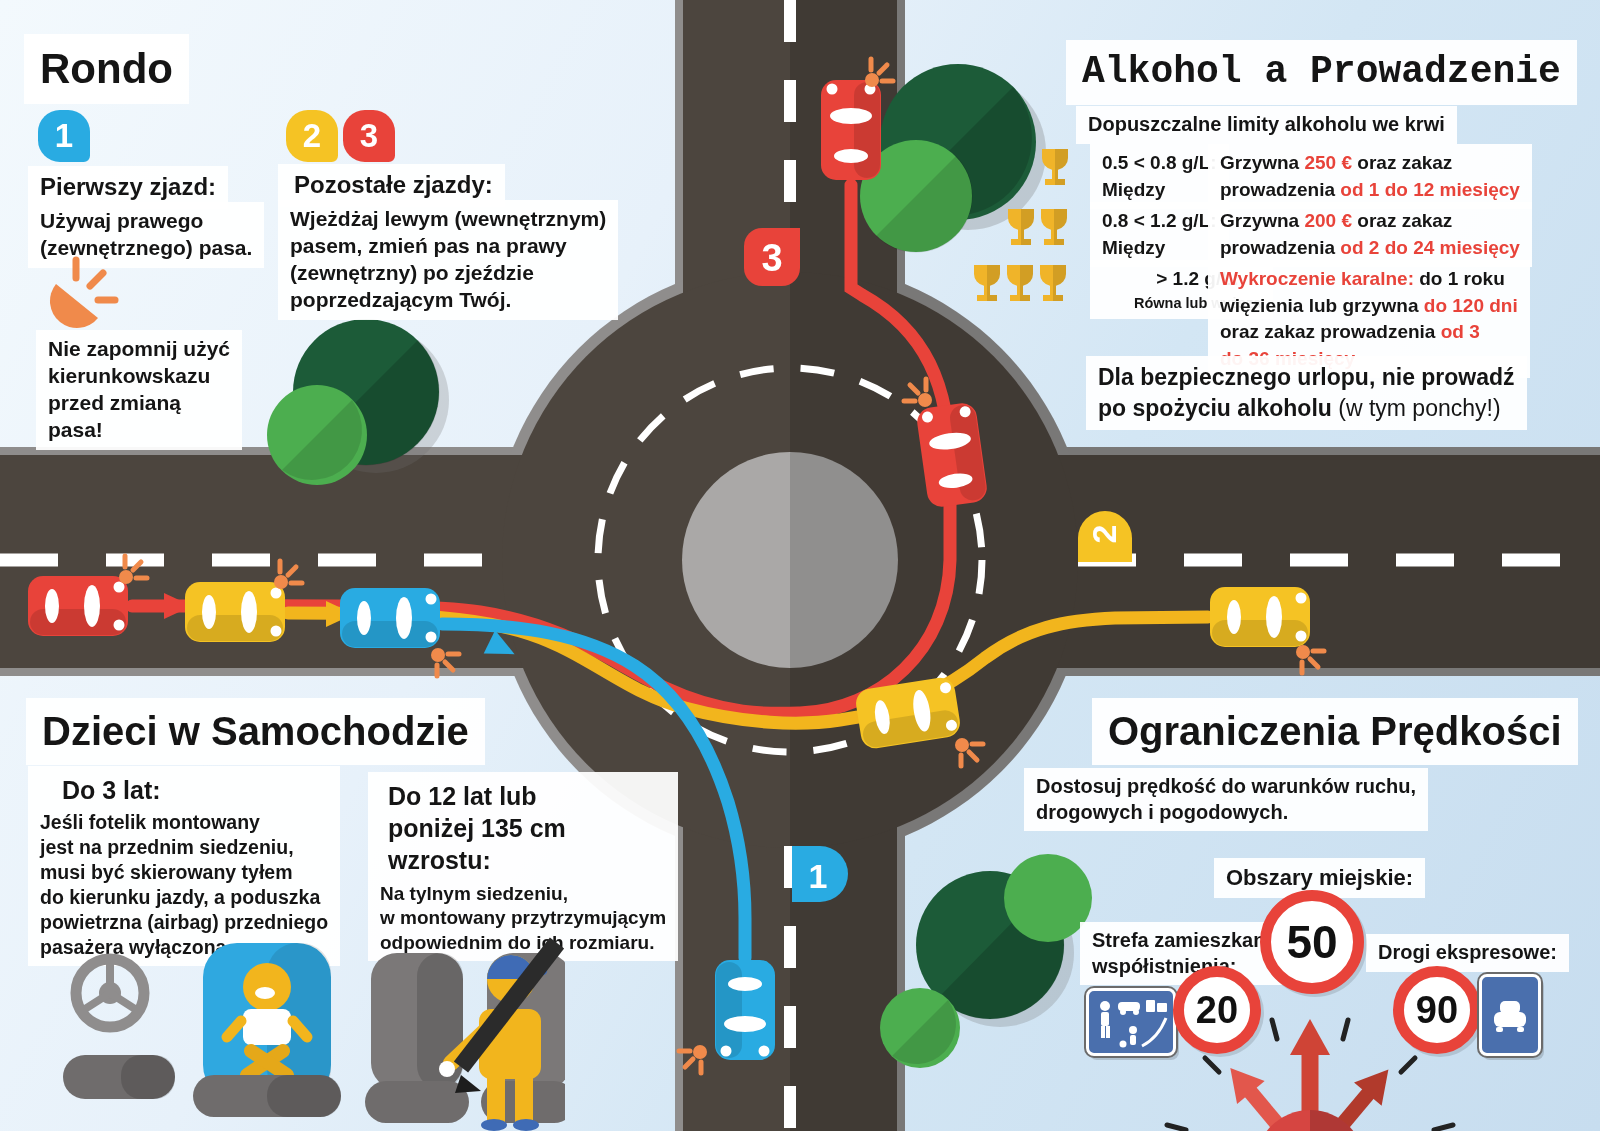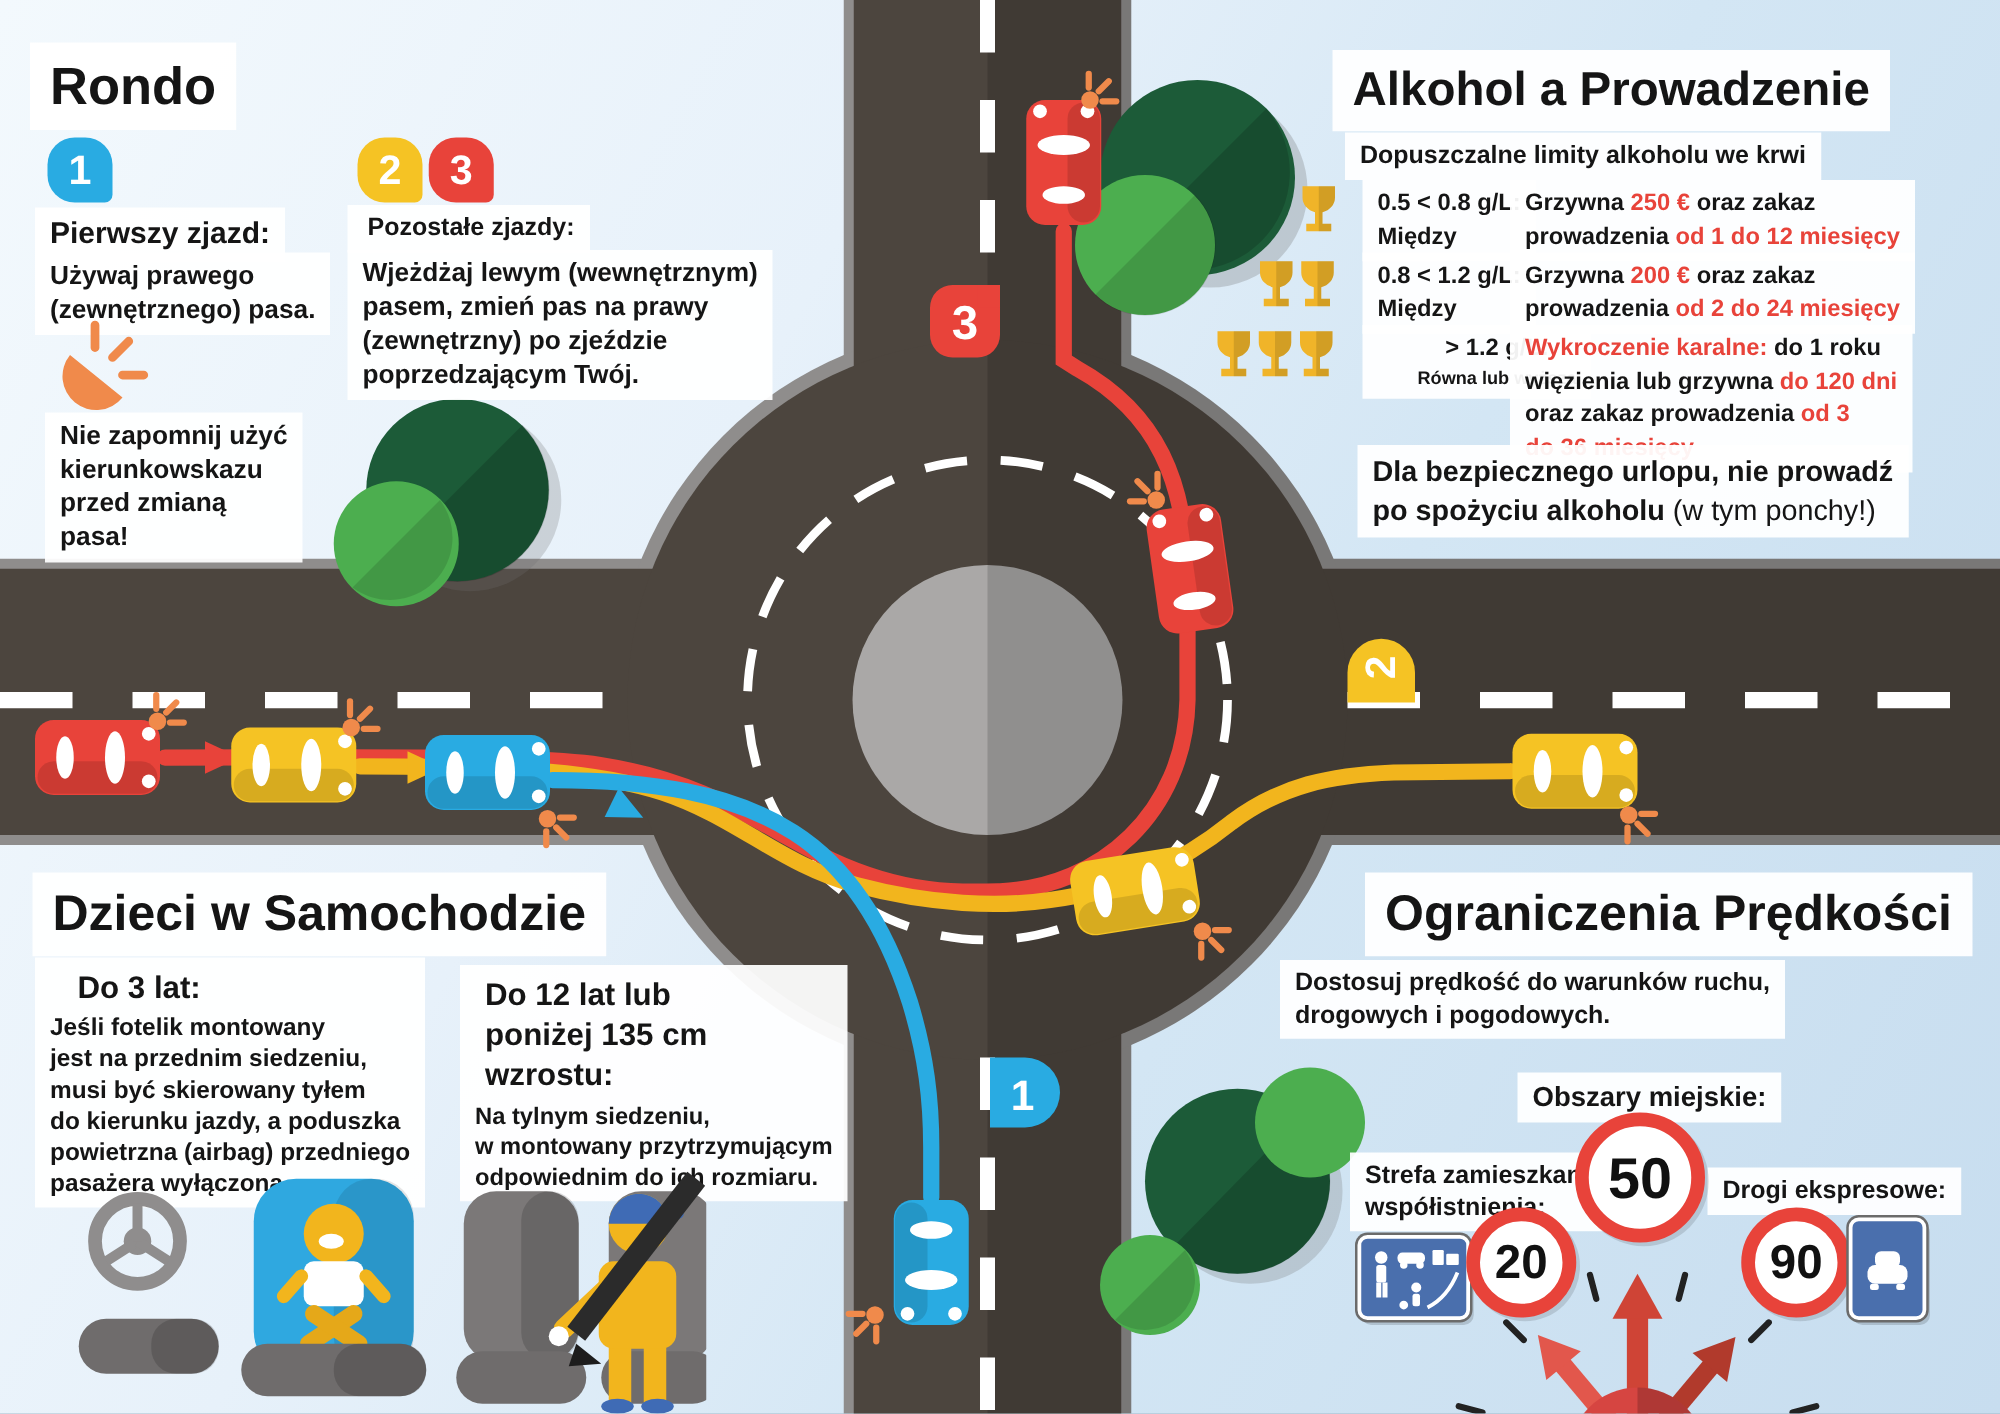--- a/index.html
+++ b/index.html
@@ -21,25 +21,25 @@
   .rondo-title{left:24px;top:34px;font-size:42px;padding:8px 16px;}
   .badge{position:absolute;width:52px;height:52px;border-radius:42% 42% 12% 42%;
          color:#fff;font-size:33px;font-weight:700;display:flex;align-items:center;justify-content:center;}
   .badge-1{left:38px;top:110px;background:#29abe2;}
   .badge-2{left:286px;top:110px;background:#f5c324;}
   .badge-3{left:343px;top:110px;background:#e8433a;}
   .rondo-h1{left:28px;top:166px;font-size:24px;}
   .rondo-t1{left:28px;top:202px;font-size:21px;}
   .blinker-icon{position:absolute;left:42px;top:256px;}
   .rondo-note{left:36px;top:330px;font-size:21px;}
-  .rondo-h2{left:278px;top:164px;font-size:20px;padding-left:16px;}
+  .rondo-h2{left:278px;top:164px;font-size:24px;padding-left:16px;}
   .rondo-t2{left:278px;top:200px;font-size:21px;}
 
   
-  .alc-title{left:1066px;top:40px;font-size:38px;padding:8px 16px;}
+  .alc-title{left:1066px;top:40px;font-size:38px;padding:8px 16px;font-family:Liberation Mono, monospace;}
   .alc-sub{left:1076px;top:106px;font-size:20px;}
   .gob-row{position:absolute;display:flex;gap:3px;align-items:flex-end;}
   .gob-1{left:1040px;top:148px;}
   .gob-2{left:1006px;top:208px;}
   .gob-3{left:972px;top:264px;}
   .alc-lim{position:absolute;font-size:19px;line-height:1.4;}
   .lim-1{left:1090px;top:144px;}
   .lim-2{left:1090px;top:202px;}
   .lim-3{left:1090px;top:260px;text-align:center;padding-left:44px;}
   .lim-sub-sm{font-size:14.5px;}

